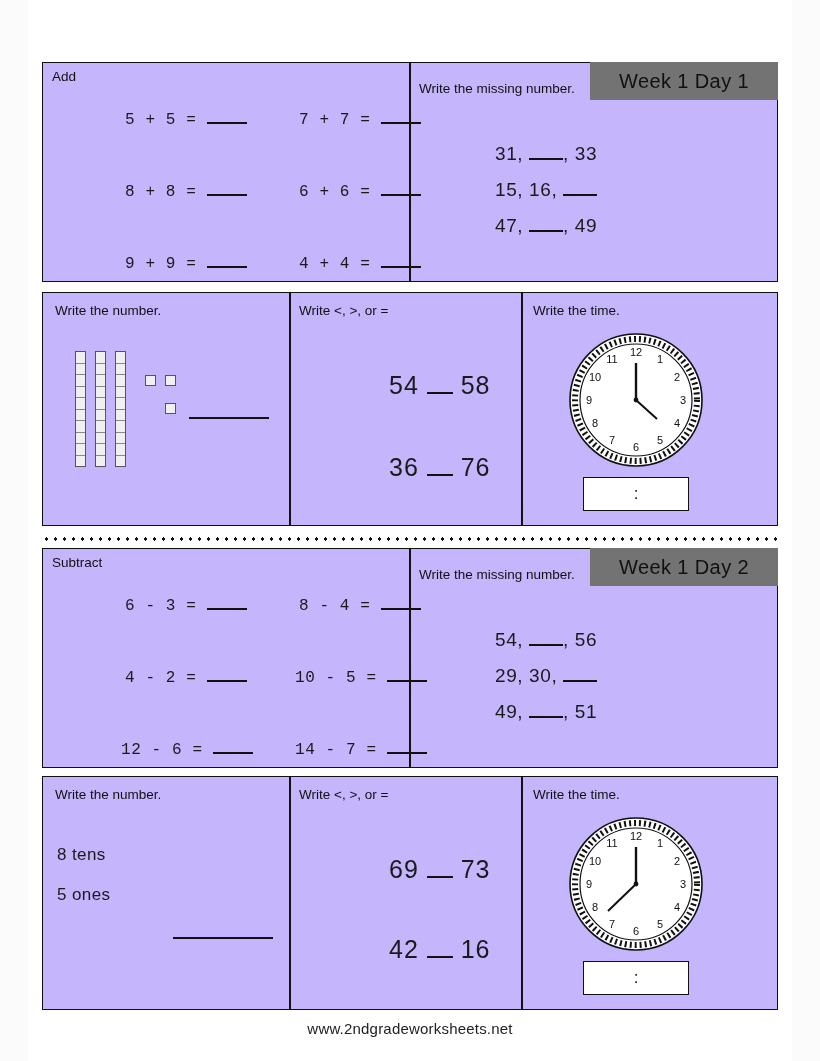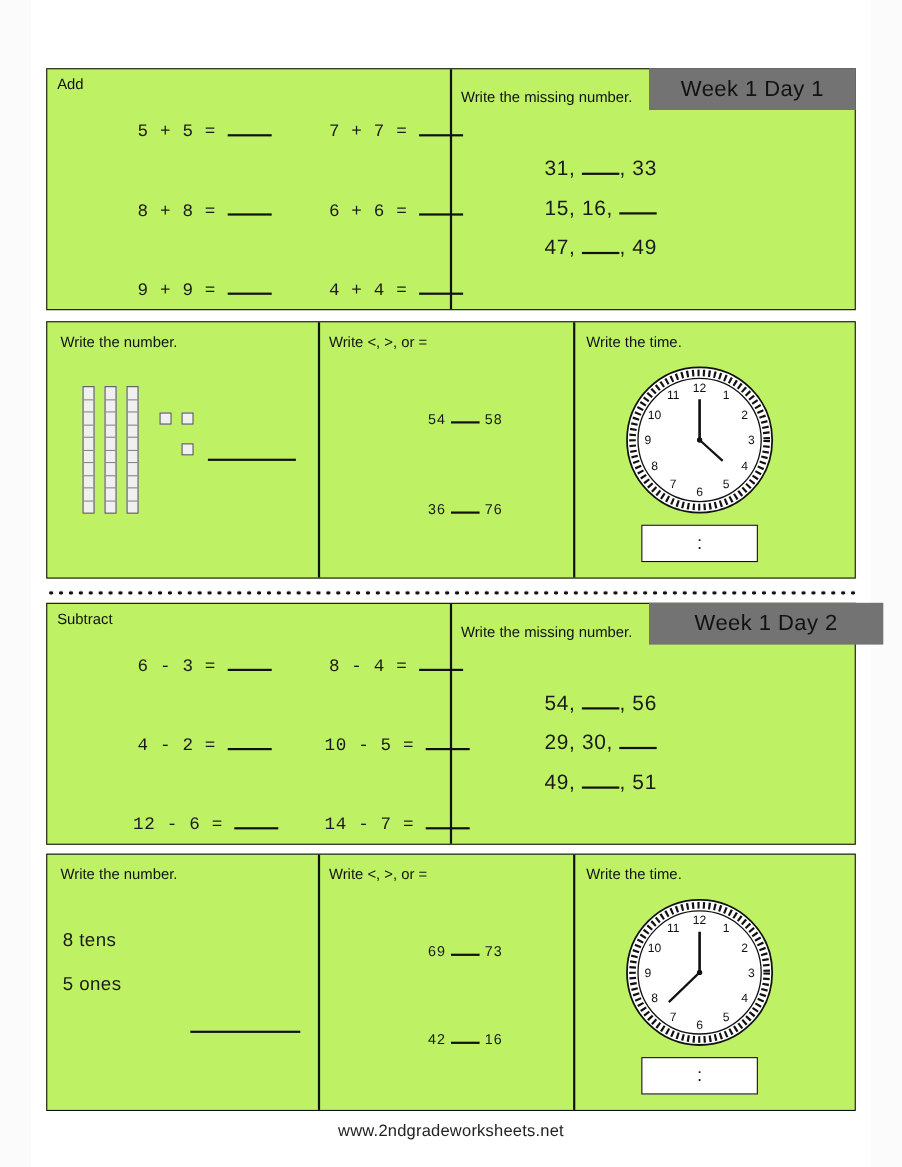--- a/index.html
+++ b/index.html
@@ -54,21 +54,21 @@
     border-bottom: 2px solid #111;
     height: 19px;
     margin-left: 2px;
   }
 
   
   .box {
     position: absolute;
     border: 1.5px solid #111;
     box-sizing: border-box;
-    background: #bef264;
+    background: #c4b5fd;
   }
   .box-title {
     position: absolute;
     top: 6px;
     left: 9px;
     font-size: 13.5px;
     color: #111;
     font-family: "Liberation Sans", sans-serif;
   }
   .daytag {
@@ -106,21 +106,21 @@
     vertical-align: baseline;
   }
   .seq {
     position: absolute;
     font-size: 19px;
     letter-spacing: .6px;
     white-space: nowrap;
   }
   .cmp {
     position: absolute;
-    font-size: 13px;
+    font-size: 25px;
     letter-spacing: 1px;
     white-space: nowrap;
   }
   .answer-line {
     position: absolute;
     border-bottom: 2px solid #111;
   }
 
   
   .rod {
@@ -316,21 +316,21 @@
       <div class="prob" style="left:78px; top:190px;"><span>12 - 6 =</span> <span class="blank"></span></div>
       <div class="prob" style="left:252px; top:190px;"><span>14 - 7 =</span> <span class="blank"></span></div>
 
       <div class="box-title" style="left:376px; top:18px;">Write the missing number.</div>
 
       <div class="seq" style="left:452px; top:80px;"><span>54,</span> <span class="blank-sm"></span><span>, 56</span></div>
       <div class="seq" style="left:452px; top:116px;"><span>29,  30,</span> <span class="blank-sm"></span><span></span></div>
       <div class="seq" style="left:452px; top:152px;"><span>49,</span> <span class="blank-sm"></span><span>, 51</span></div>
     </div>
 
-    <div class="daytag" style="left:562px; top:548px; width:213px; height:38px;text-align:right;">Week 1 Day 2</div>
+    <div class="daytag" style="left:562px; top:548px; width:188px; height:38px;text-align:right;">Week 1 Day 2</div>
 
     <div class="box" style="left:14px; top:776px; width:736px; height:234px;">
       <div style="position:absolute; left:246px; top:0; width:1.5px; height:232px; background:#111;"></div>
       <div style="position:absolute; left:478px; top:0; width:1.5px; height:232px; background:#111;"></div>
 
       <div class="box-title" style="left:12px; top:10px;">Write the number.</div>
       <div class="tens-text" style="left:14px; top:68px;">8 tens</div>
       <div class="tens-text" style="left:14px; top:108px;">5 ones</div>
       <div class="answer-line" style="left:130px; top:160px; width:100px;"></div>
 

